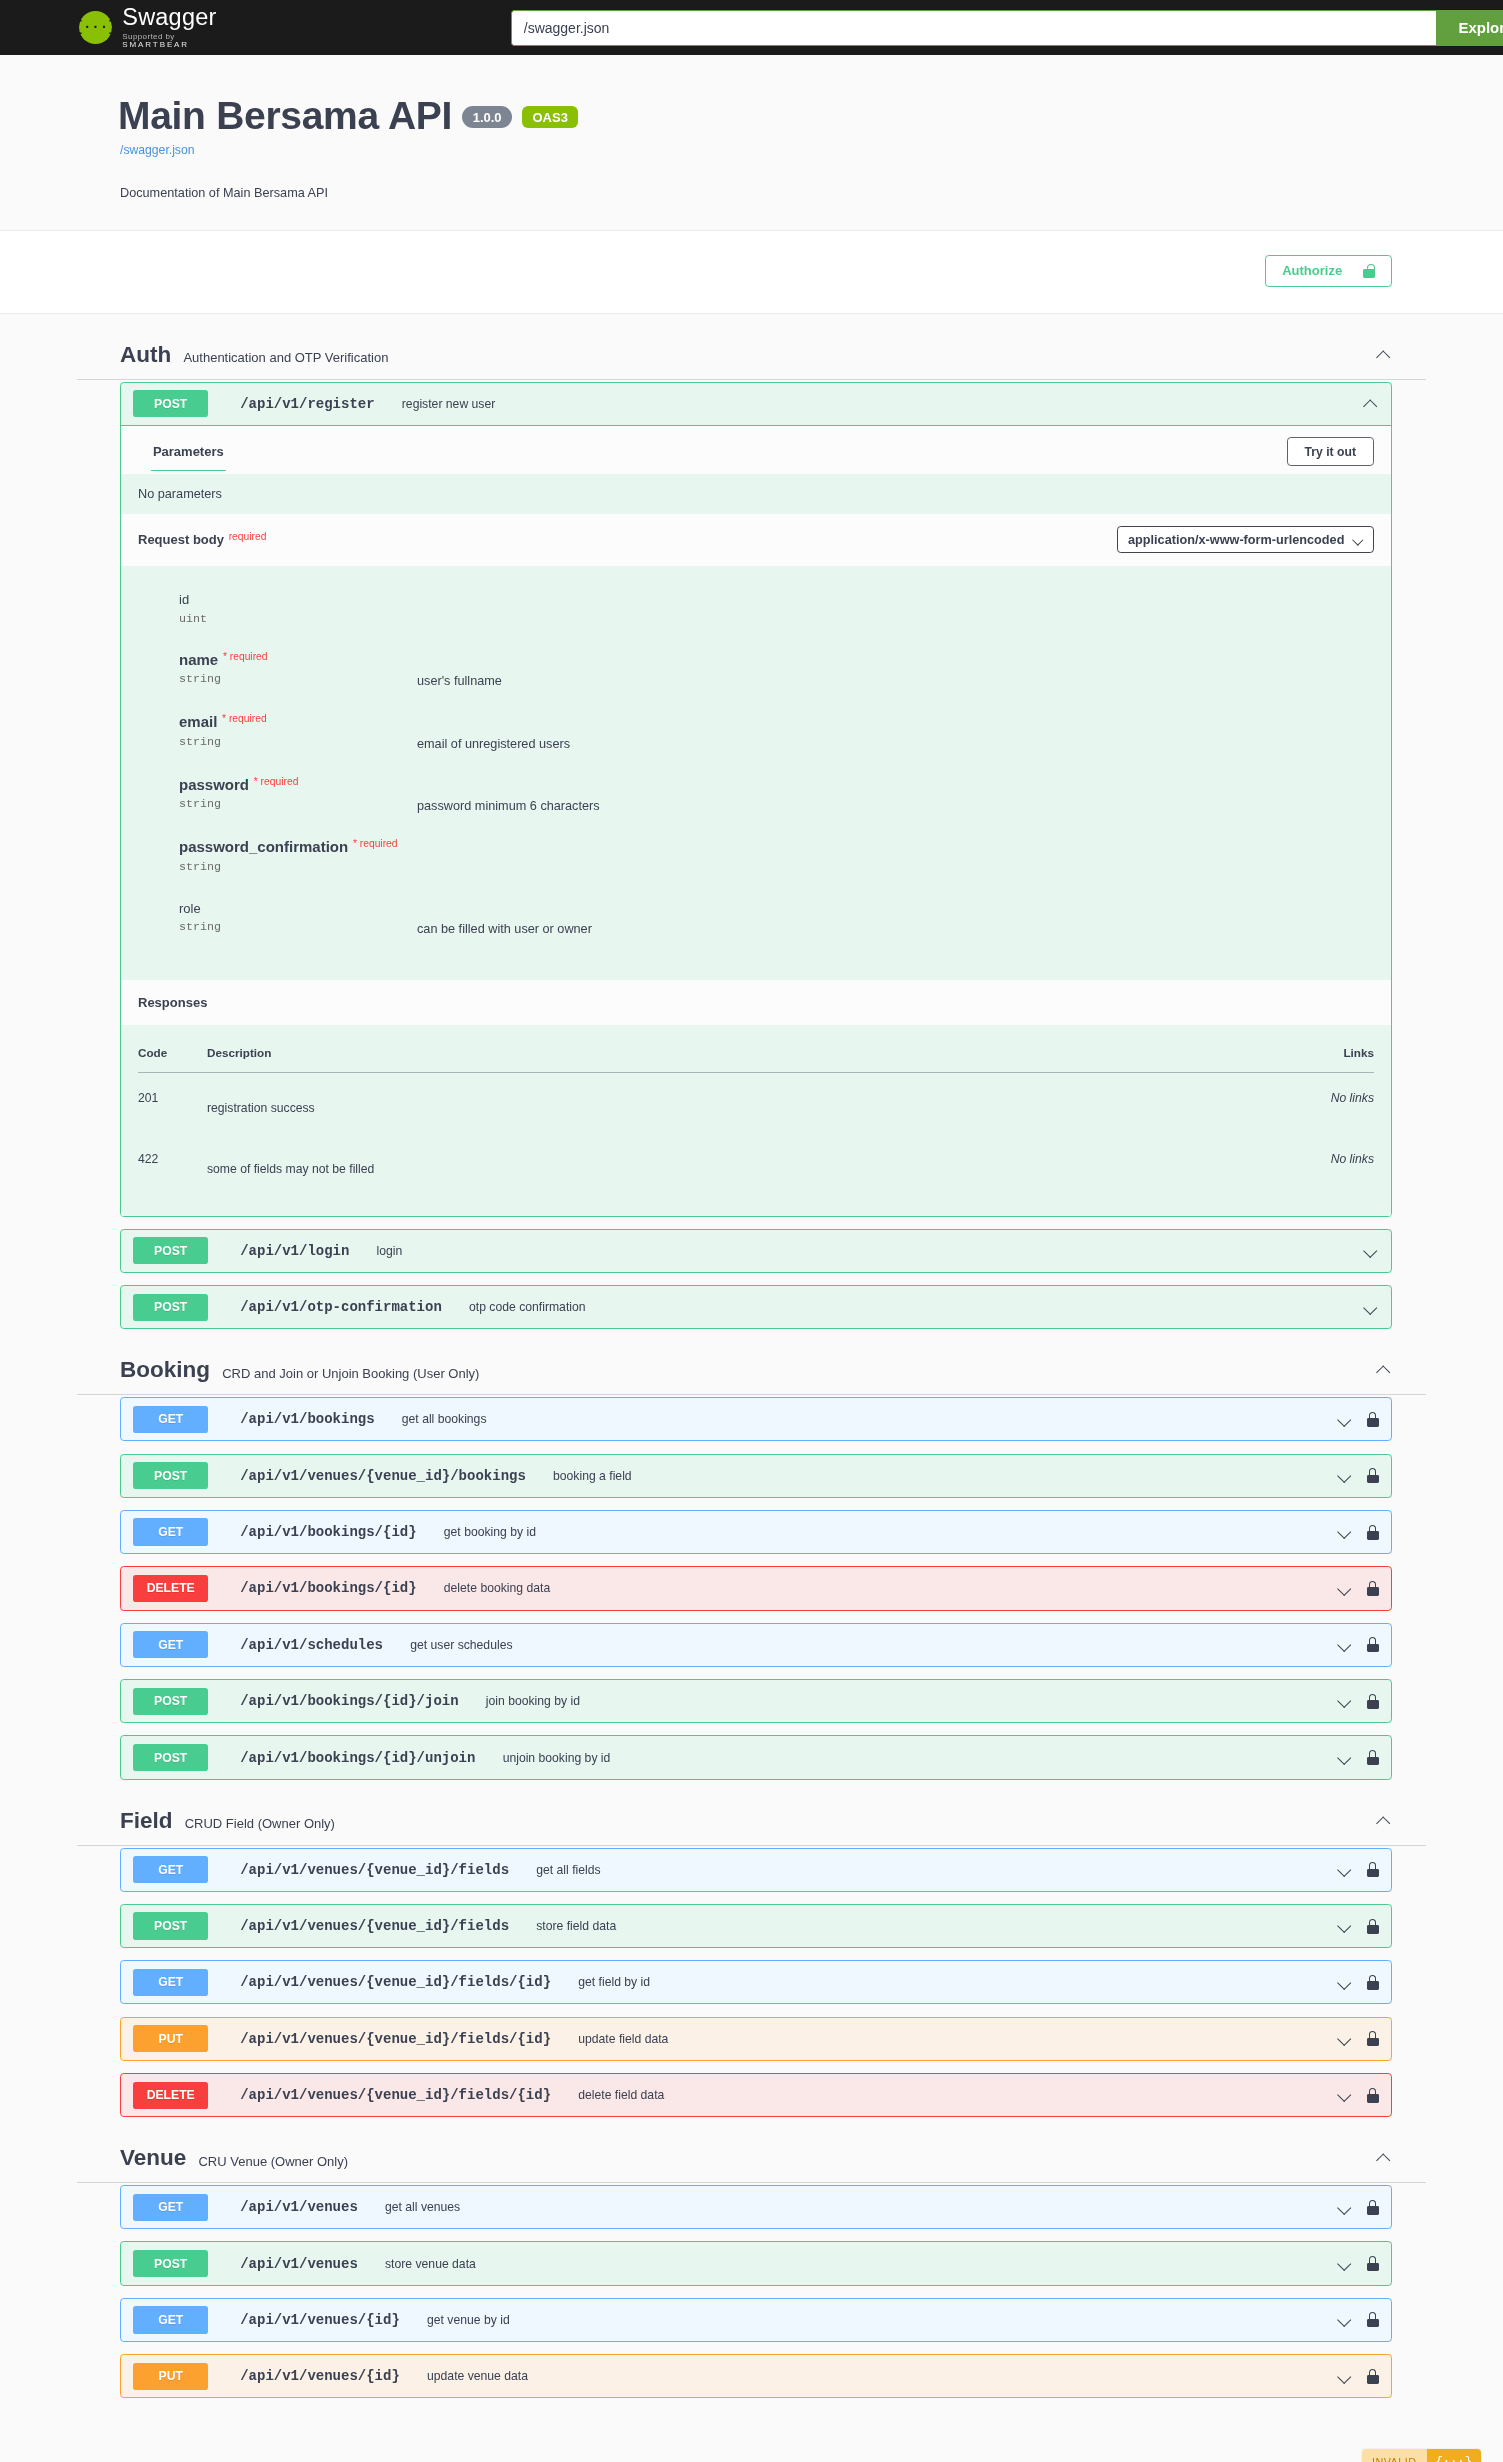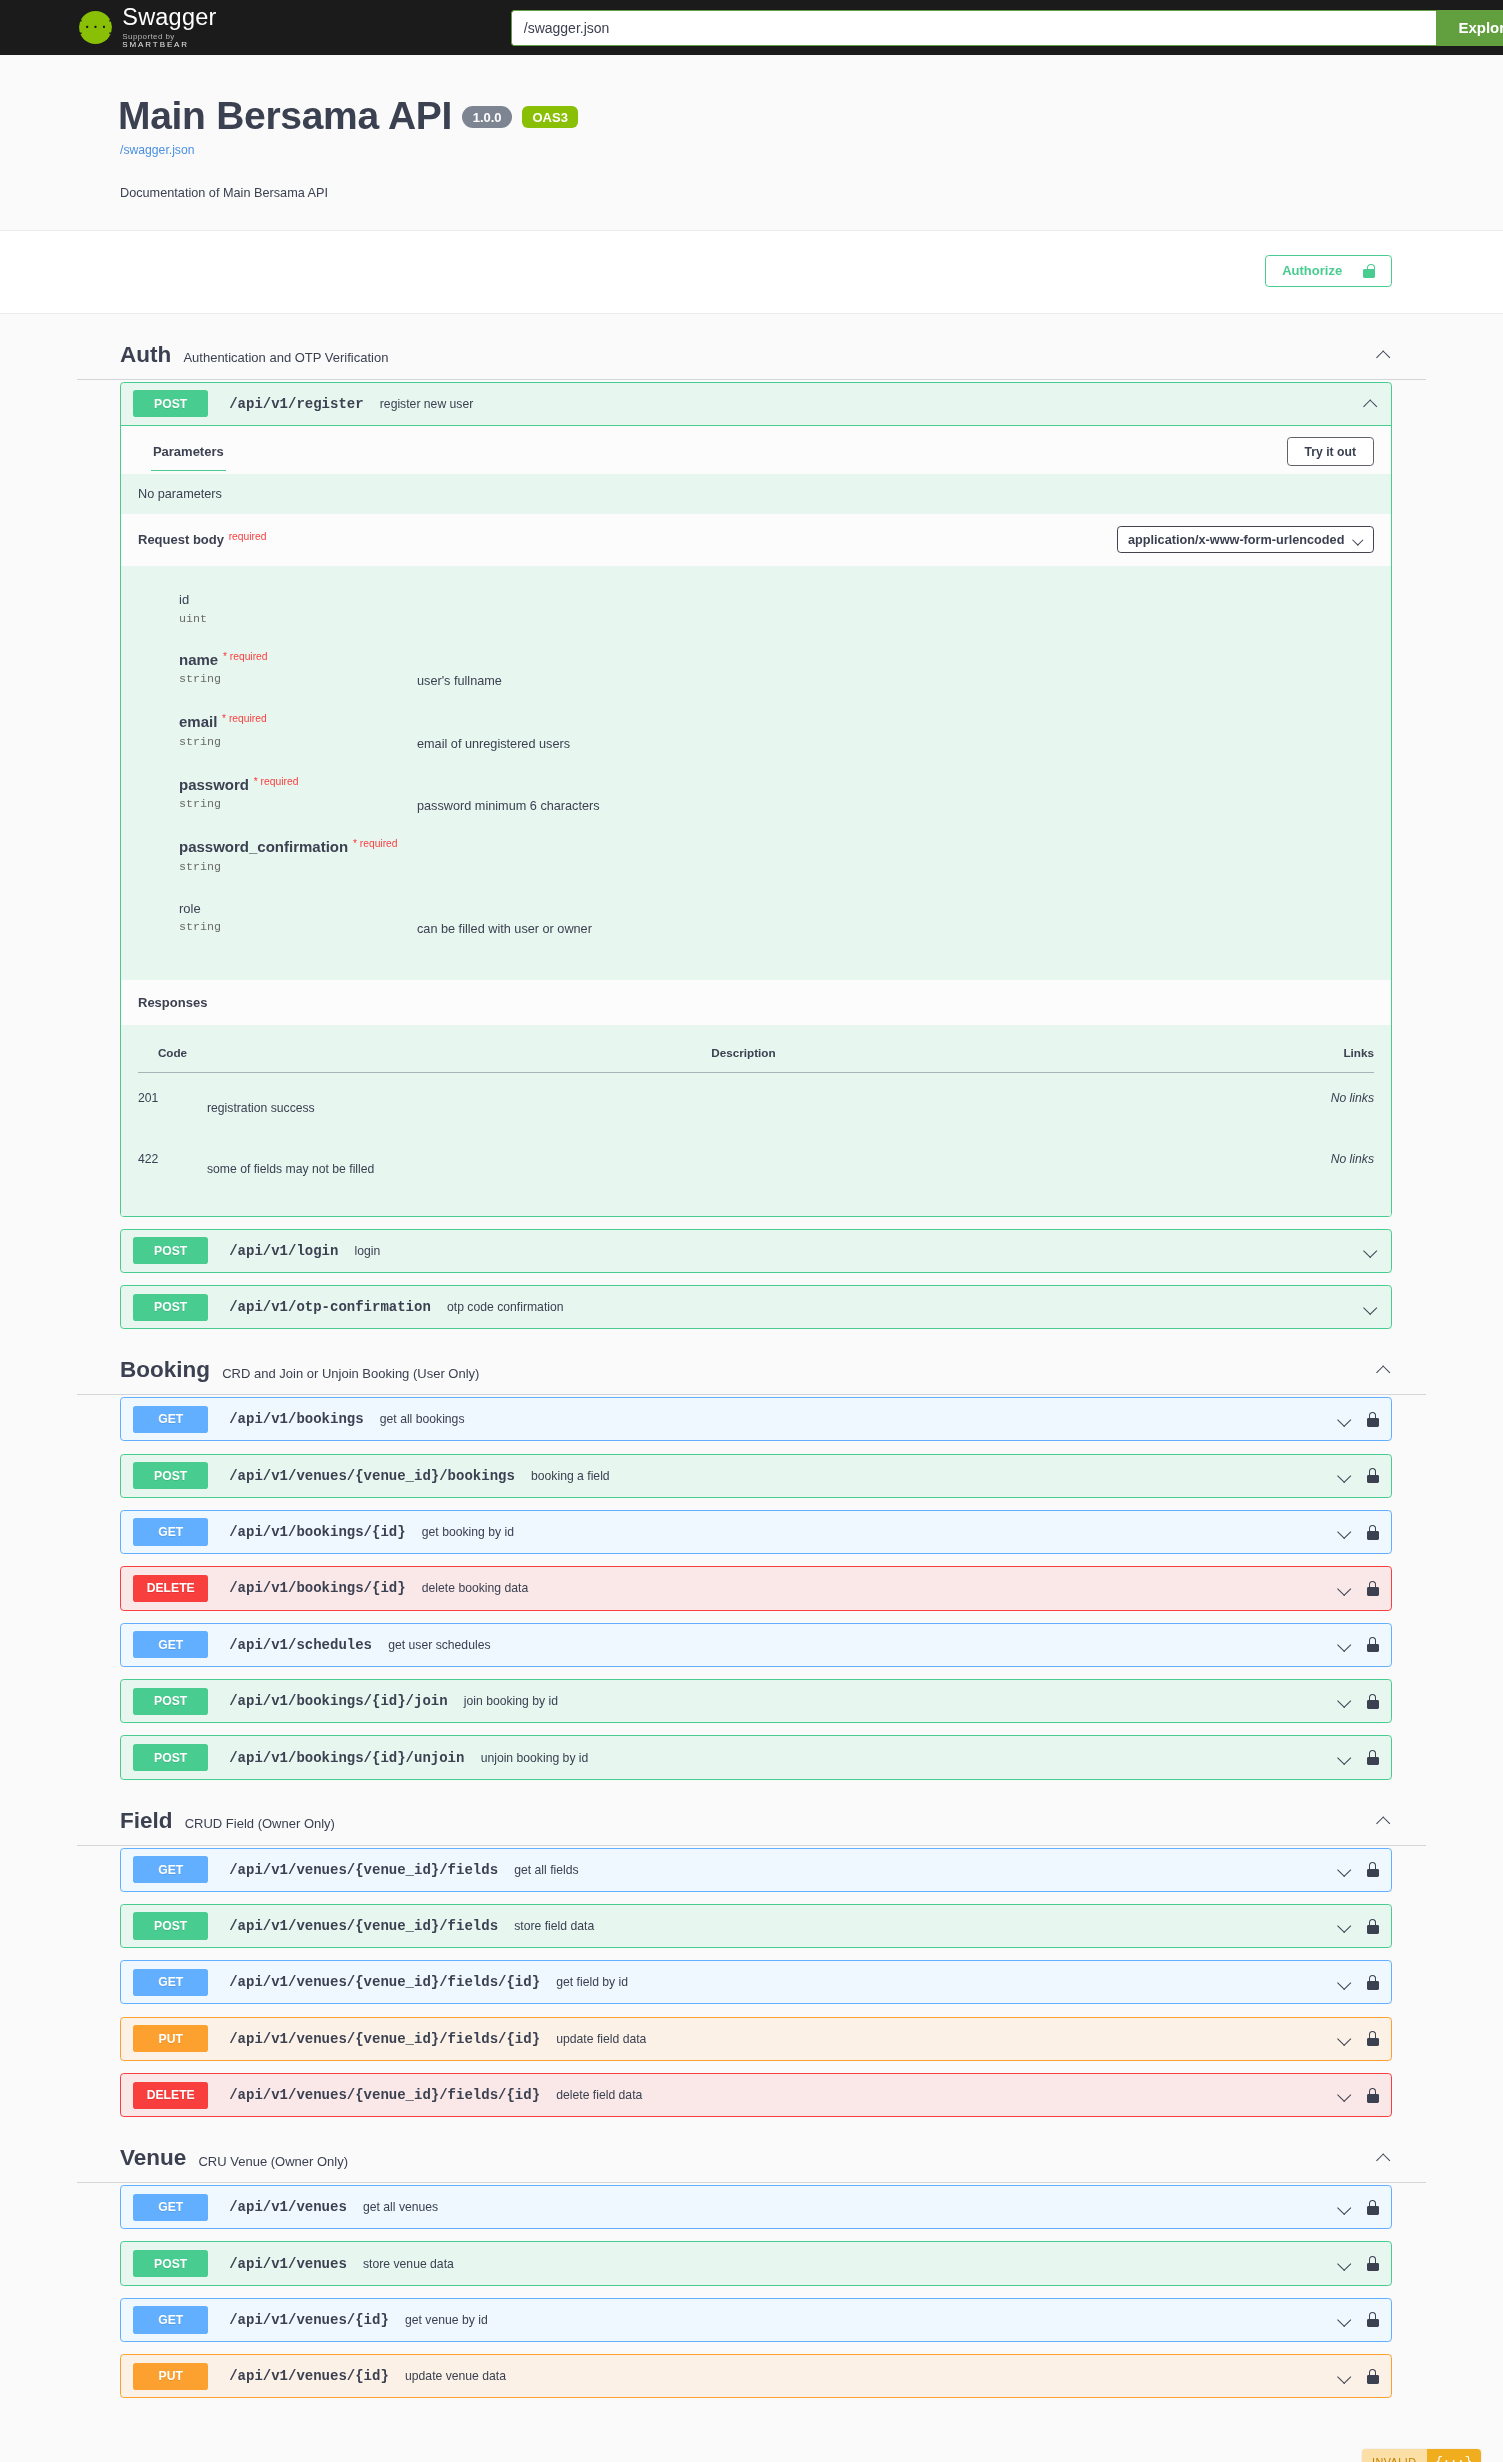--- a/index.html
+++ b/index.html
@@ -137,21 +137,21 @@
   }
   .chev.up:before { transform: rotate(-135deg); top: 5.6px; }
 
   
   .ops { padding: 0 34px 0 43px; }
   .op {
     border-radius: 3.8px; margin-bottom: 12.2px;
     border: 0.9px solid; overflow: hidden;
   }
   .op-head {
-    display: flex; align-items: center; gap: 4px;
+    display: flex; align-items: center; gap: 15px;
     padding: 7.5px 12.2px; cursor: pointer; min-height: 36px; justify-content: space-between;
   }
   .verb {
     min-width: 75px; text-align: center;
     color: #fff; font-size: 12.2px; font-weight: 700;
     padding: 6.6px 0; border-radius: 2.8px;
     font-family: "Liberation Sans", sans-serif;
     text-shadow: 0 0.9px 0 rgba(0,0,0,.1);
     flex: none;
   }
@@ -242,21 +242,21 @@
     font-size: 11.7px; color: #6b6b6b; margin-top: 4.7px; display: block;
   }
   .param-desc { font-size: 12.7px; color: #3b4151; padding-top: 23.5px; }
   .responses-head {
     background: #fcfcfc; padding: 15px 17px;
     font-size: 13px; font-weight: 700; color: #3b4151;
   }
   .resp-table { padding: 15px 17px 20.7px 17px; }
   table.resp { width: 100%; border-collapse: collapse; }
   table.resp th {
-    text-align: center; font-size: 11.7px; font-weight: 700; color: #3b4151;
+    text-align: left; font-size: 11.7px; font-weight: 700; color: #3b4151;
     padding: 5.6px 0 13px 0; border-bottom: 0.9px solid rgba(59,65,81,.2);
   }
   table.resp th.c1 { width: 69px; }
   table.resp th.c3 { text-align: right; width: 94px; }
   table.resp td {
     font-size: 12.2px; color: #3b4151;
     padding: 18px 0 19px 0; vertical-align: top;
   }
   table.resp td.code { font-family: "Liberation Sans", sans-serif; font-size: 12.2px; }
   table.resp td.desc { padding-top: 28px; }

